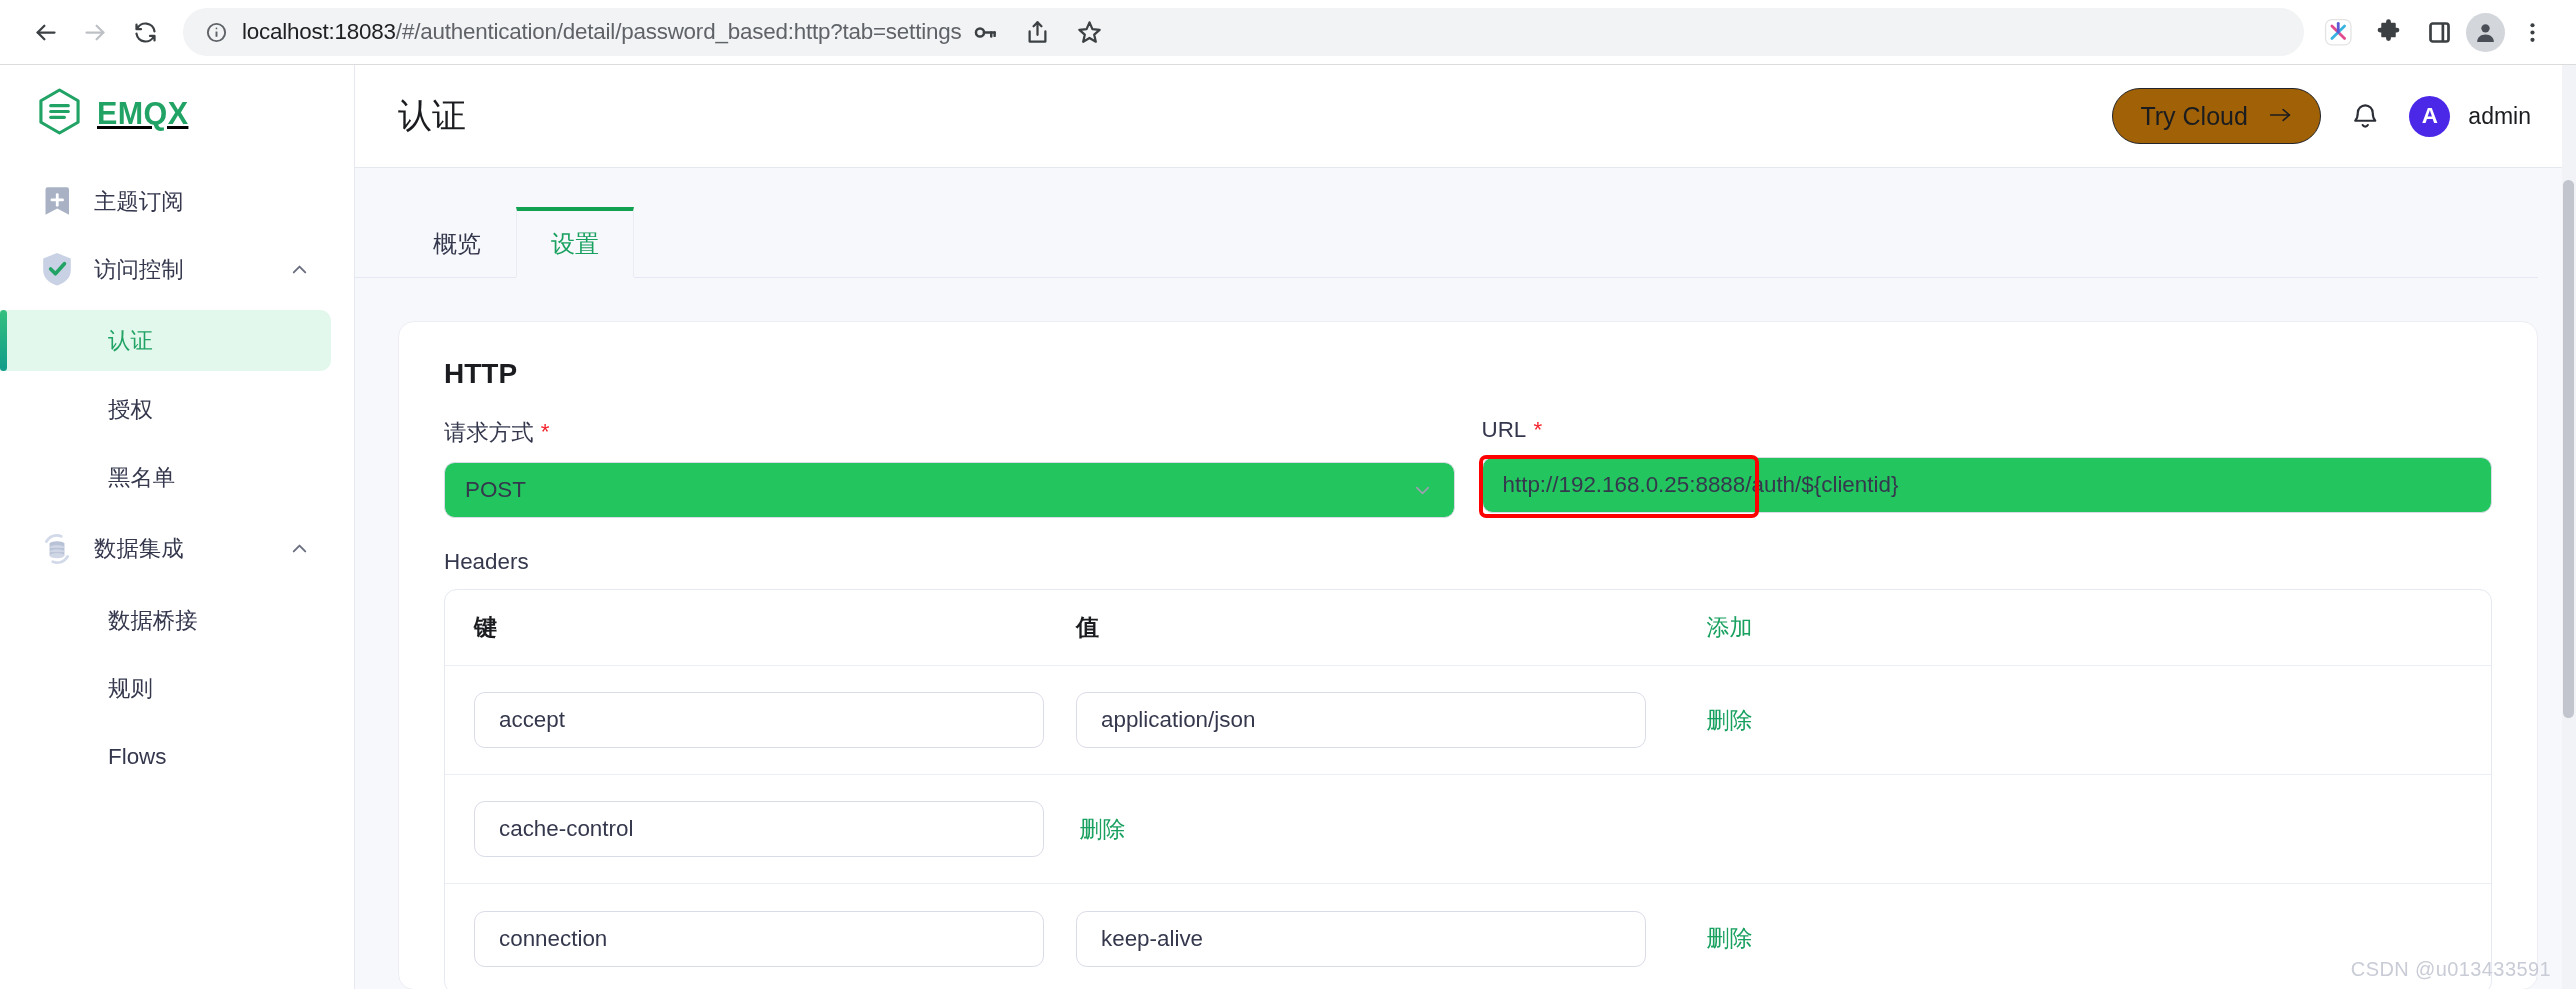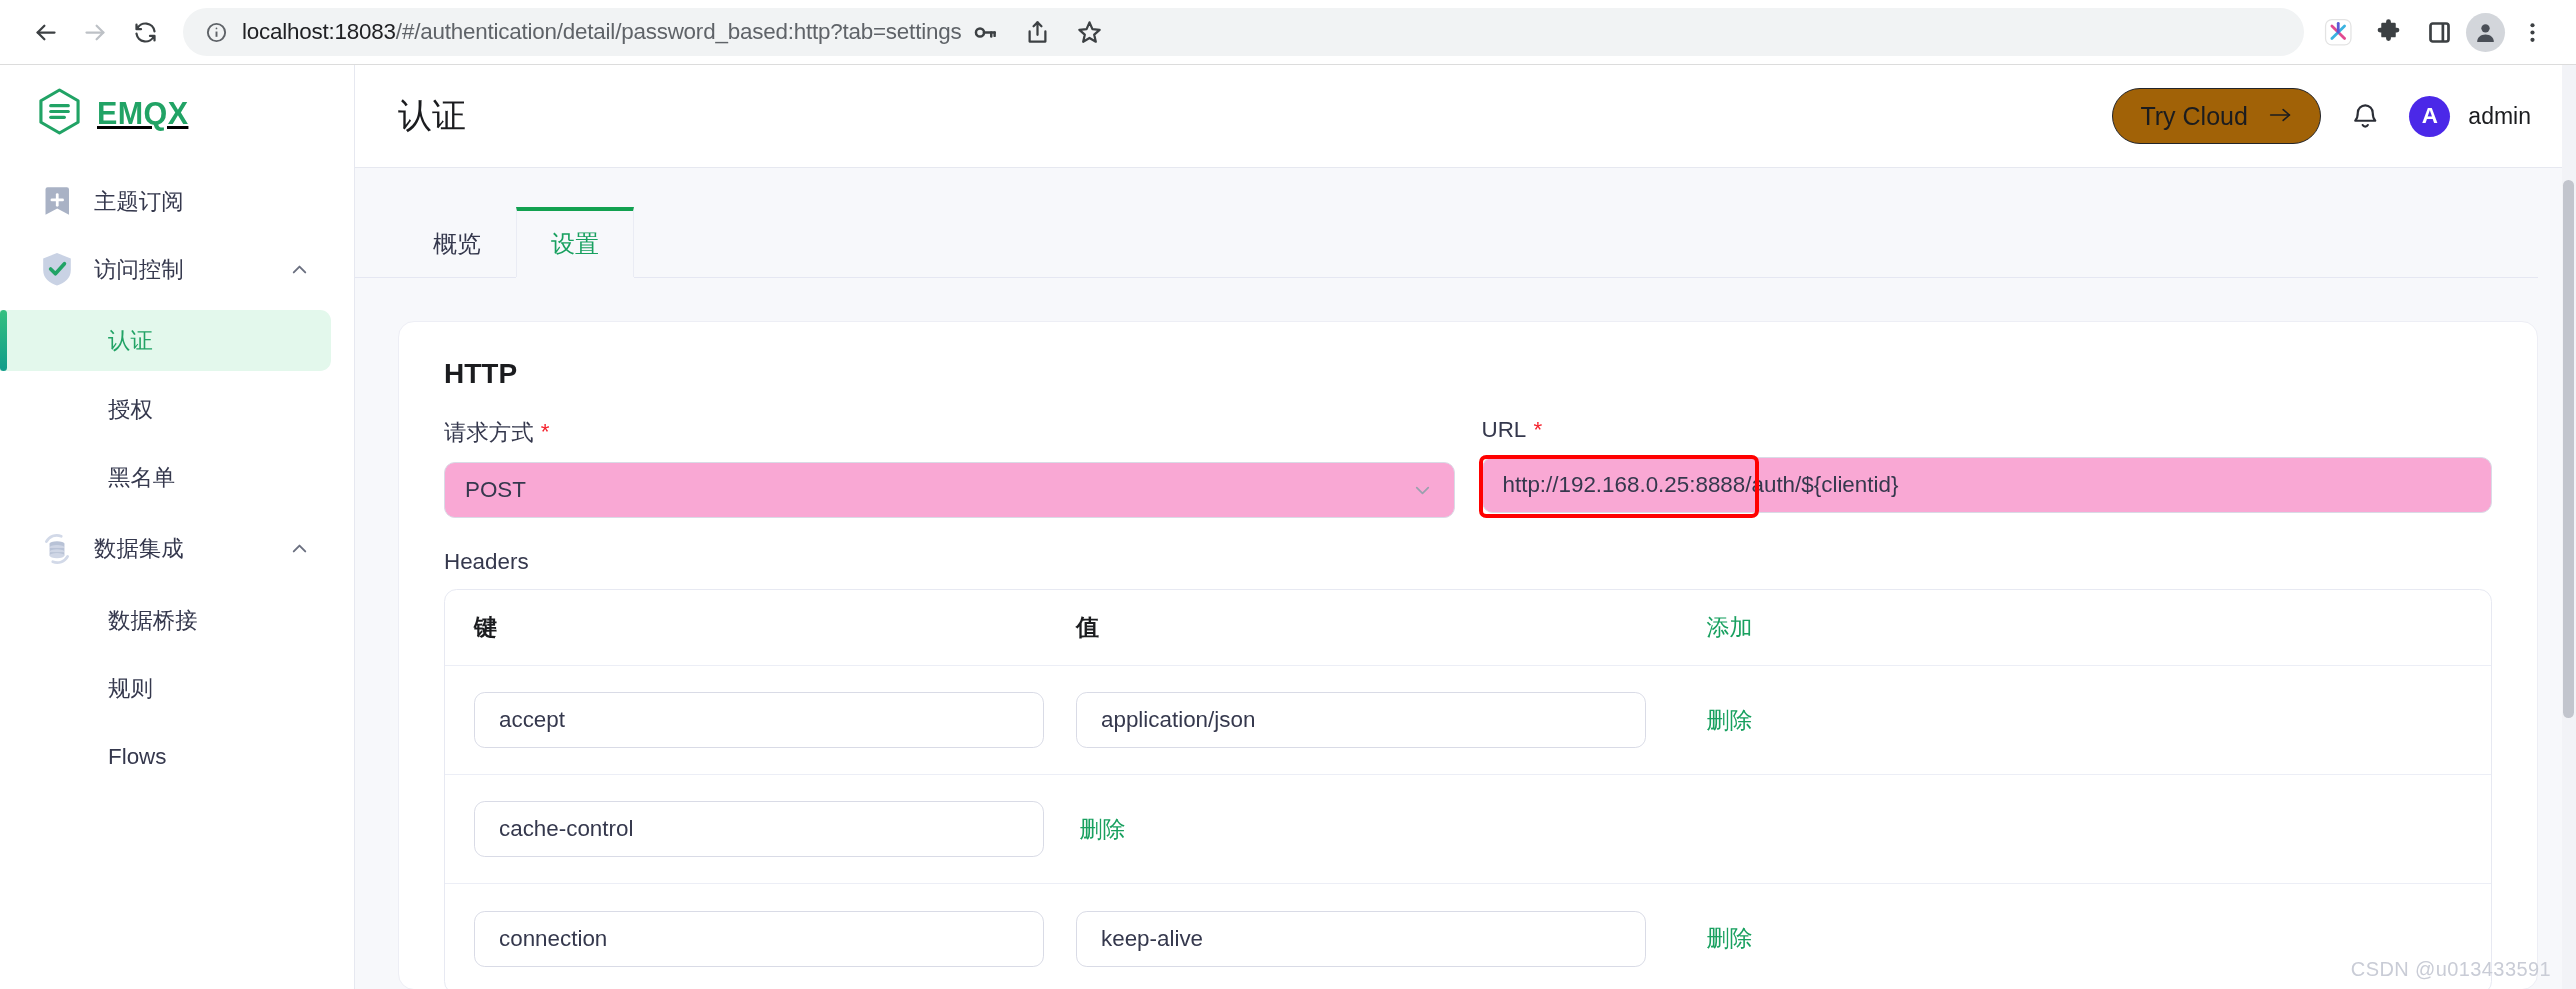--- a/index.html
+++ b/index.html
@@ -220,21 +220,21 @@
   .form-col { flex: 1 1 0; min-width: 0; }
   .form-label {
     font-size: 22.4px; color: #35384d; margin-bottom: 14.3px;
     display: flex; align-items: center; gap: 7.2px;
   }
   .req { color: #f5222d; font-size: 22.4px; line-height: 1; }
   .field {
     height: 56px;
     border: 0.9px solid #d9dbe6;
     border-radius: 10.8px;
-    background: #f9a8d4;
+    background: #22c55e;
     display: flex; align-items: center;
     padding: 0 20px;
     font-size: 22.4px; color: #35384d;
     position: relative;
   }
   .field .chev-down {
     margin-left: auto; color: #9aa0ae;
     display: flex; align-items: center;
   }
   .annot-box {

